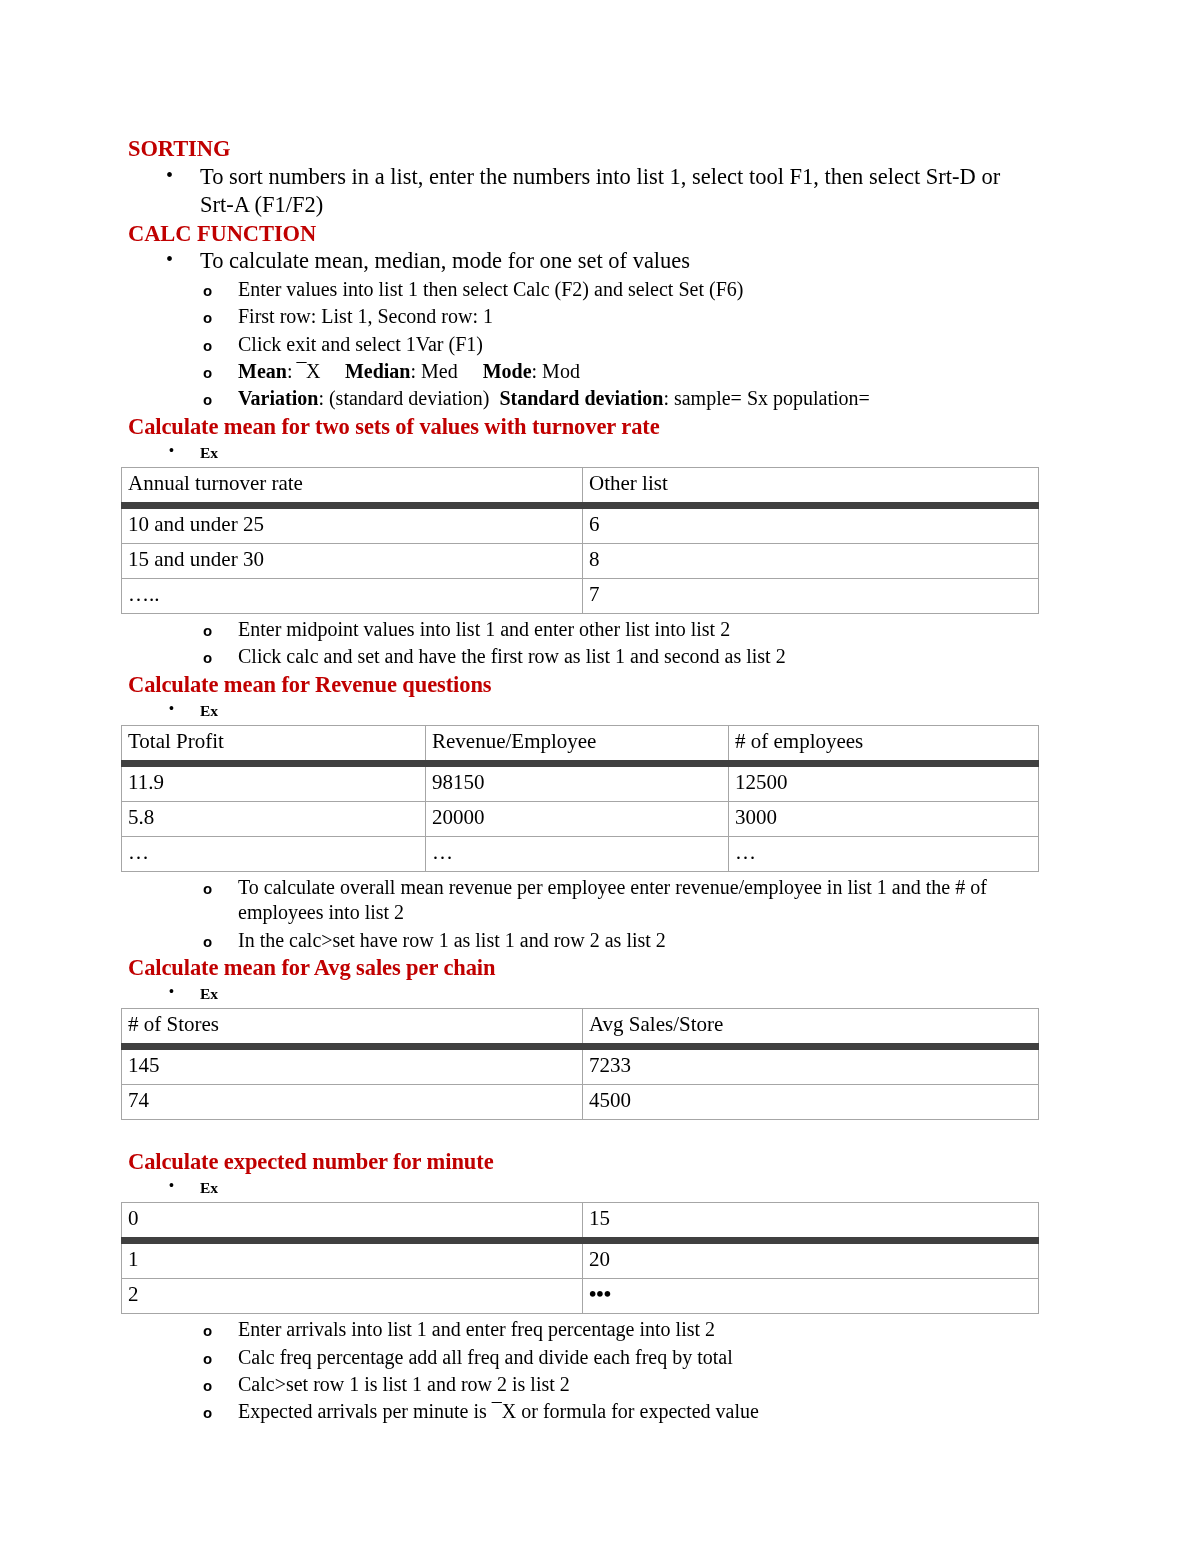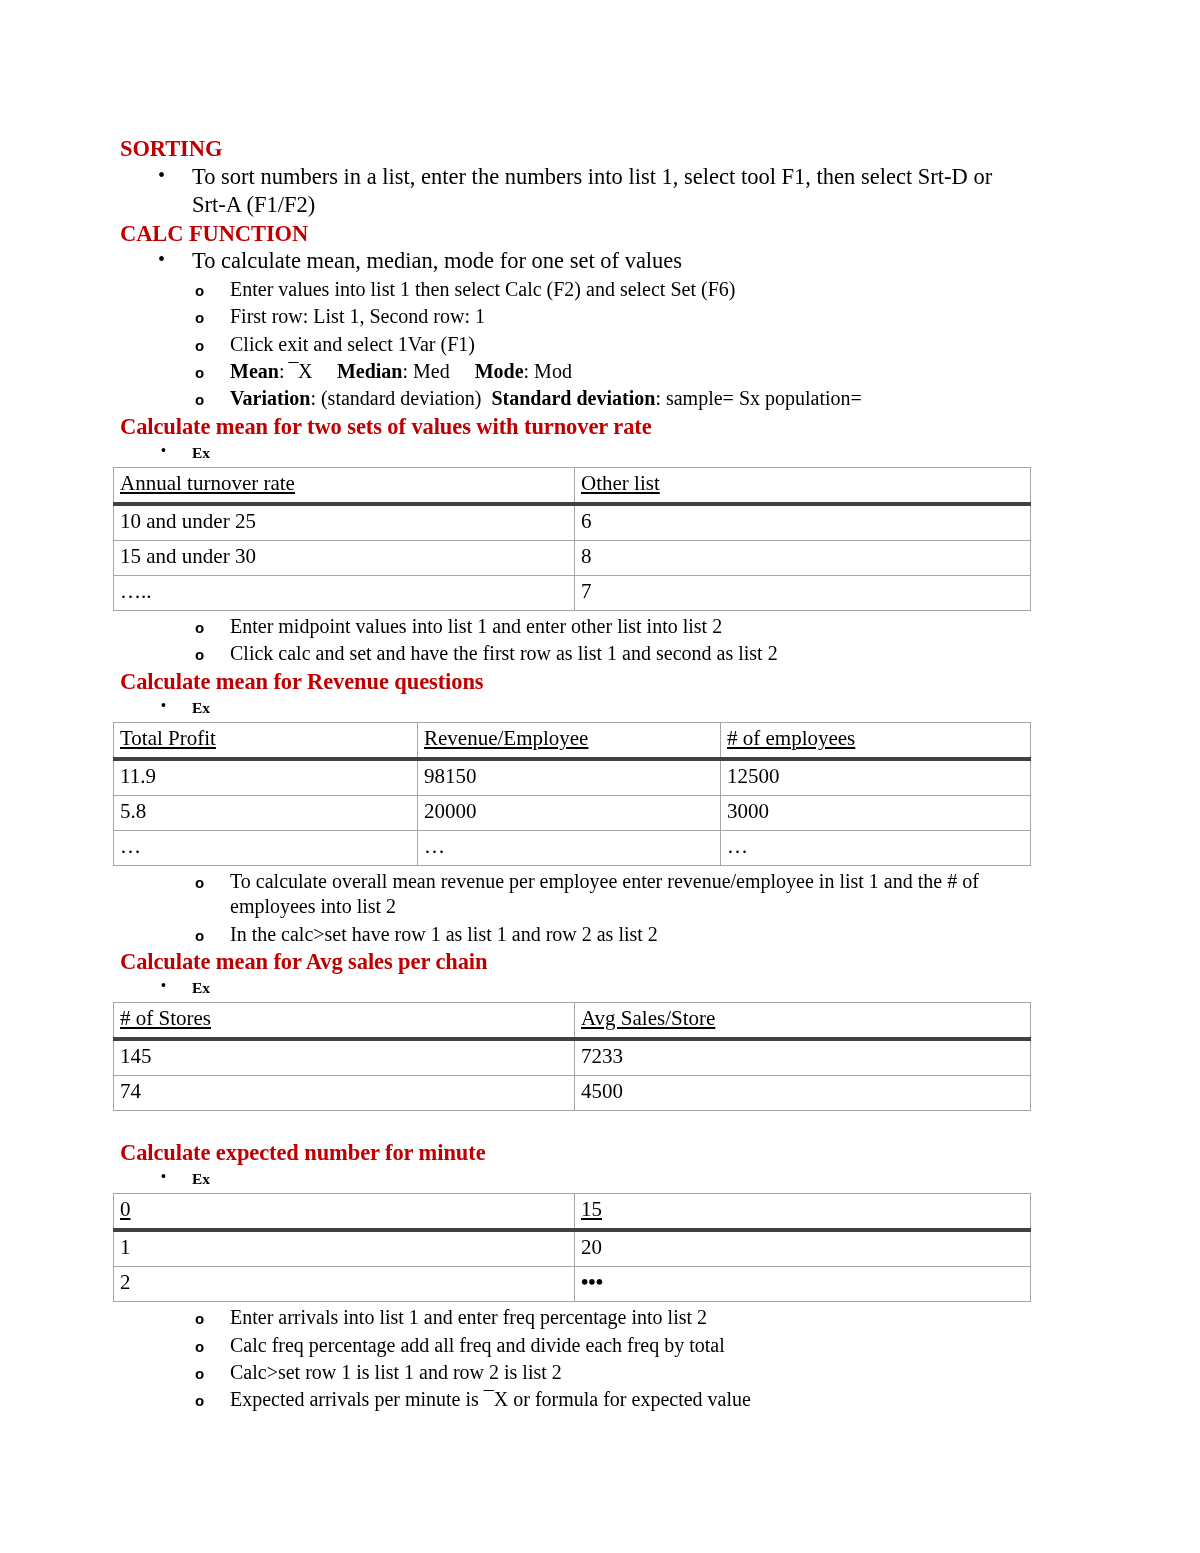--- a/index.html
+++ b/index.html
@@ -17,21 +17,21 @@
   }
   .page {
     position: relative;
     width: 1200px;
     min-height: 1553px;
     padding: 0;
     box-sizing: border-box;
   }
   .content {
     position: absolute;
-    left: 113px;
+    left: 121px;
     top: 136px;
     width: 917px;
   }
 
   
   .heading {
     font-size: 22.5px;
     font-weight: bold;
     color: #C00000;
     line-height: 1.15;
@@ -111,22 +111,21 @@
   }
   table.doc-table td {
     border: 1.5px solid #A6A6A6;
     padding: 3px 6px 4px 6px;
     vertical-align: top;
     line-height: 1.22;
     height: 27px;
     font-size: 21px;
   }
   table.doc-table tr.head td {
-    border-bottom: 4px solid #404040;
-    text-decoration: underline;
+    border-bottom: 7px solid #404040;
   }
   td.bottom-align {
     vertical-align: bottom;
   }
   td.bold-dots {
     font-weight: bold;
     font-size: 22px;
   }
 
   .spacer-line {

